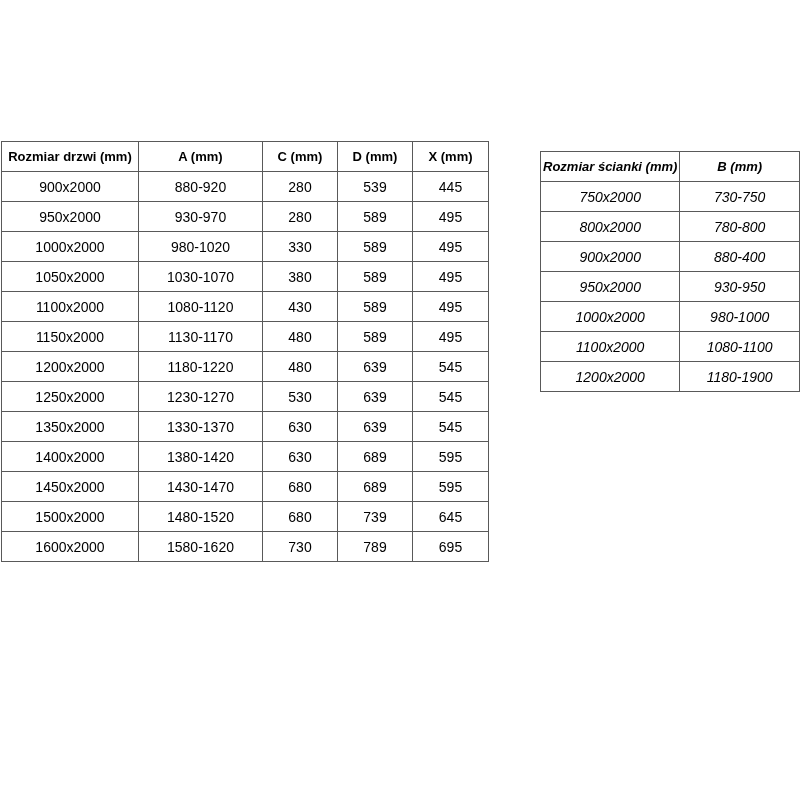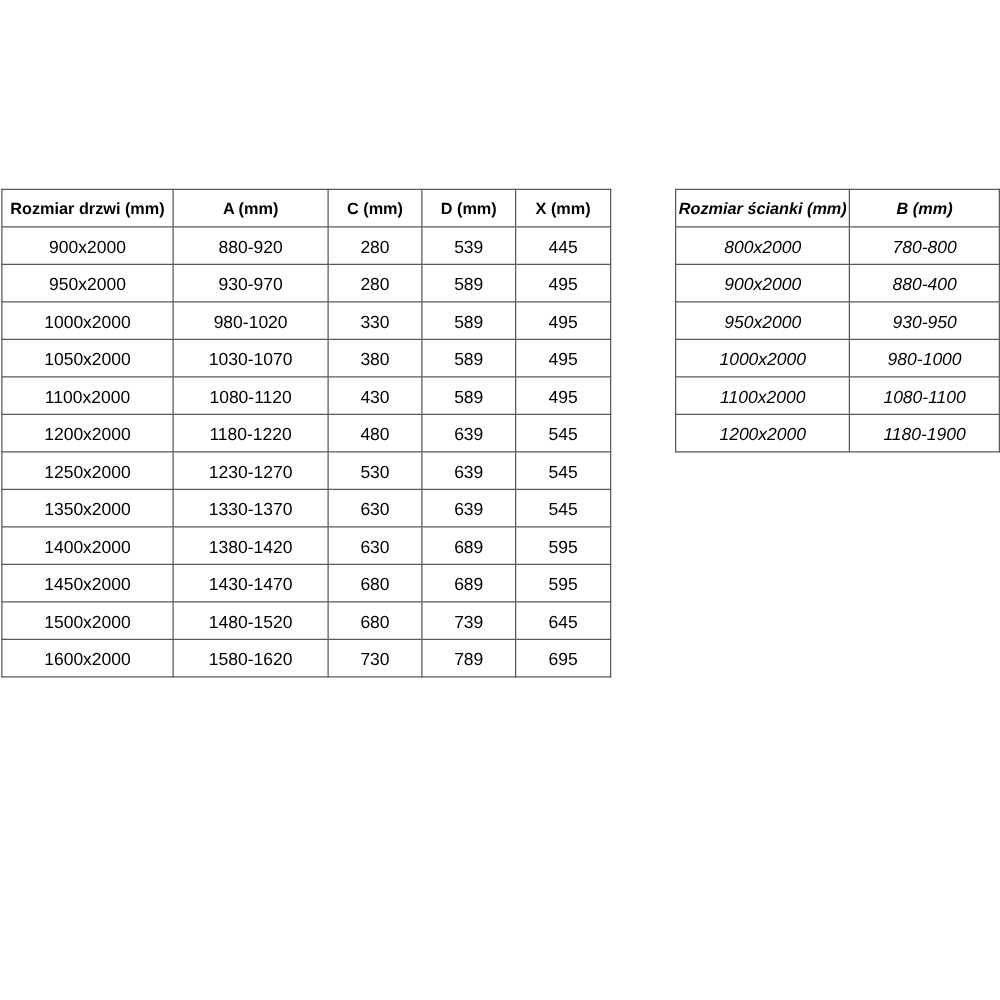--- a/index.html
+++ b/index.html
@@ -20,21 +20,21 @@
     height: 800px;
     background: var(--bg-color);
     overflow: hidden;
   }
   table.size-table {
     position: absolute;
     border-collapse: collapse;
     table-layout: fixed;
     background: var(--bg-color);
   }
-  .table-doors { left: 1px; top: 151px; padding-left: 38px; }
+  .table-doors { left: 1px; top: 141px; padding-left: 38px; }
   .table-walls { left: 540px; top: 151px; font-style: italic; }
   .size-table th,
   .size-table td {
     border: 1px solid var(--border-color);
     height: 30px;
     text-align: center;
     vertical-align: middle;
     padding: 0 2px;
     color: var(--text-color);
     white-space: nowrap;
@@ -101,20 +101,27 @@
           <td>495</td>
         </tr>
         <tr>
           <td>1100x2000</td>
           <td>1080-1120</td>
           <td>430</td>
           <td>589</td>
           <td>495</td>
         </tr>
         <tr>
+          <td>1150x2000</td>
+          <td>1130-1170</td>
+          <td>480</td>
+          <td>589</td>
+          <td>495</td>
+        </tr>
+        <tr>
           <td>1200x2000</td>
           <td>1180-1220</td>
           <td>480</td>
           <td>639</td>
           <td>545</td>
         </tr>
         <tr>
           <td>1250x2000</td>
           <td>1230-1270</td>
           <td>530</td>
@@ -165,20 +172,24 @@
       <col style="width:120px">
     </colgroup>
     <thead>
       <tr>
           <th>Rozmiar ścianki (mm)</th>
           <th>B (mm)</th>
         </tr>
     </thead>
     <tbody>
         <tr>
+          <td>750x2000</td>
+          <td>730-750</td>
+        </tr>
+        <tr>
           <td>800x2000</td>
           <td>780-800</td>
         </tr>
         <tr>
           <td>900x2000</td>
           <td>880-400</td>
         </tr>
         <tr>
           <td>950x2000</td>
           <td>930-950</td>

